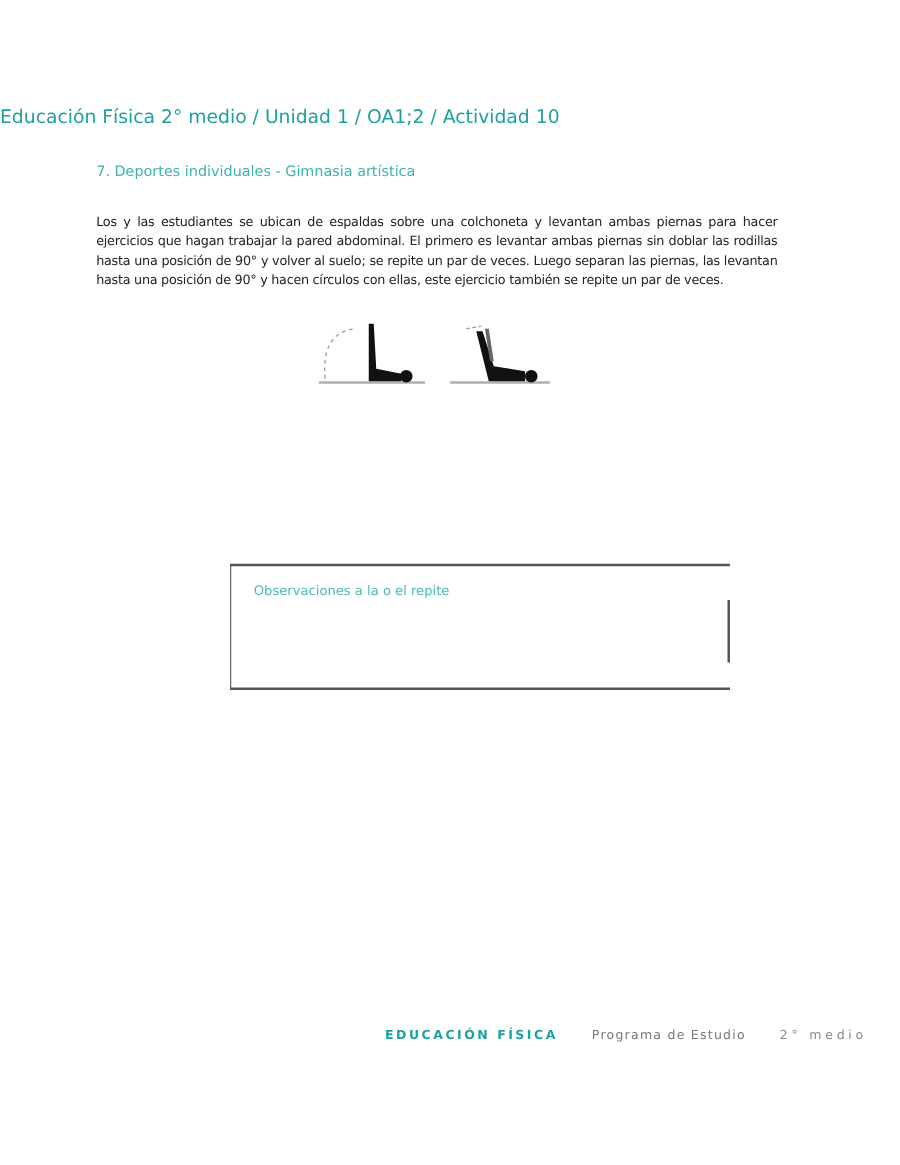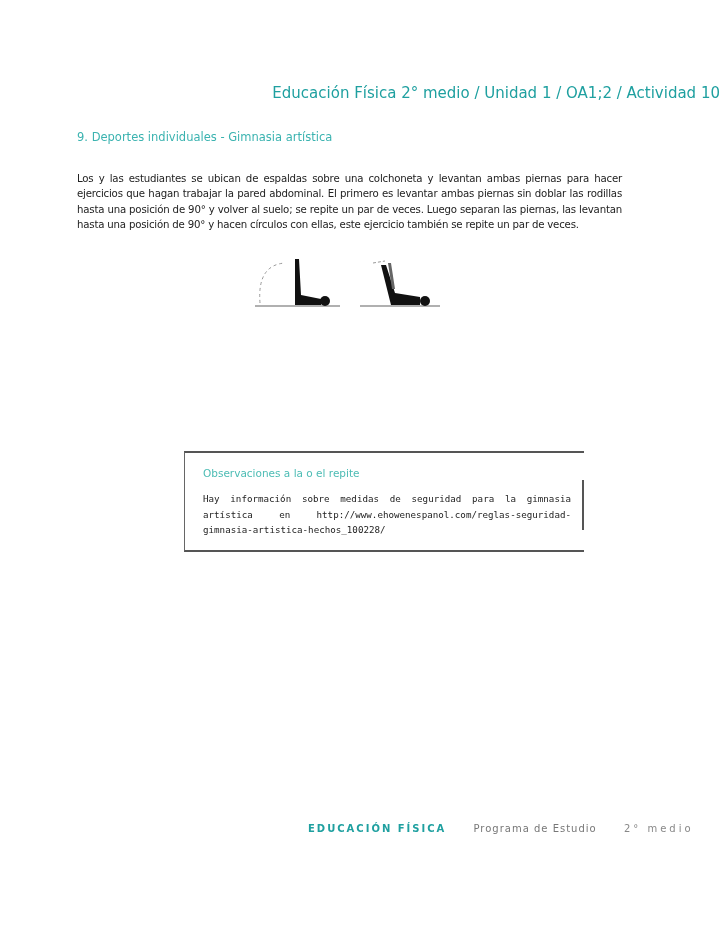--- a/index.html
+++ b/index.html
@@ -1,35 +1,35 @@
 <!DOCTYPE html>
 <html><head>
   <meta charset="utf-8">
   <style>
     html, body { margin: 0; padding: 0; background: #ffffff; }
     body { width: 720px; height: 932px; position: relative; overflow: hidden; font-family: "DejaVu Sans", sans-serif; }
-    .title { position: absolute; left: 0; width: 720px; top: 84px; text-align: right; color: #1fa0a0; font-size: 15px; }
+    .title { position: absolute; left: 0; width: 720px; top: 84px; text-align: left; color: #1fa0a0; font-size: 15px; }
     .subtitle { position: absolute; left: 77px; top: 130px; color: #3bb3b0; font-size: 11.5px; }
     .body-text { position: absolute; left: 77px; top: 171px; width: 545px; color: #222; font-size: 10.2px; line-height: 15.3px; text-align: justify; letter-spacing: -0.2px; }
     .figure { position: absolute; left: 255px; top: 255px; width: 190px; height: 56px; }
     .obs-box { position: absolute; left: 184px; top: 451px; width: 399px; height: 97px; border-top: 2px solid #555; border-bottom: 2px solid #555; border-left: 1px solid #666; }
     .obs-right-bar { position: absolute; left: 582px; top: 480px; width: 2px; height: 50px; background: #555; }
     .obs-title { position: absolute; left: 18px; top: 14px; color: #4cbcb4; font-size: 10.5px; }
     .obs-text { position: absolute; left: 18px; top: 38px; width: 368px; color: #222; font-family: "DejaVu Sans Mono", monospace; font-size: 9.2px; line-height: 15.5px; text-align: justify; }
     .footer { position: absolute; top: 823px; left: 308px; font-size: 10px; letter-spacing: 2px; }
     .footer .brand { color: #1fa0a0; font-weight: bold; }
     .footer .prog { color: #777; margin-left: 22px; letter-spacing: 1px; }
     .footer .grade { color: #888; margin-left: 22px; letter-spacing: 3px; }
   </style>
 </head>
 <body>
 
 <div class="title">Educación Física 2° medio / Unidad 1 / OA1;2 / Actividad 10</div>
 
-<div class="subtitle">9. Deportes individuales - Gimnasia artística</div>
+<div class="subtitle">7. Deportes individuales - Gimnasia artística</div>
 
 <div class="body-text">Los y las estudiantes se ubican de espaldas sobre una colchoneta y levantan ambas piernas para hacer ejercicios que hagan trabajar la pared abdominal. El primero es levantar ambas piernas sin doblar las rodillas hasta una posición de 90° y volver al suelo; se repite un par de veces. Luego separan las piernas, las levantan hasta una posición de 90° y hacen círculos con ellas, este ejercicio también se repite un par de veces.</div>
 
 <div class="figure">
   <svg width="190" height="56" viewBox="0 0 190 56">
 
     <rect x="0" y="50" width="85" height="2" fill="#b0b0b0"></rect>
     <rect x="105" y="50" width="80" height="2" fill="#b0b0b0"></rect>
 
     <path d="M5 48 Q 2 10 30 8" stroke="#999" stroke-width="1" fill="none" stroke-dasharray="3,3"></path>
@@ -39,21 +39,20 @@
 
     <path d="M126 10 L131 10 L140 38 L165 42 L165 50 L136 50 Z" fill="#111"></path>
     <path d="M133 8 L136 8 L140 34 L137 34 Z" fill="#666"></path>
     <circle cx="170" cy="46" r="5" fill="#111"></circle>
     <path d="M118 8 L130 6" stroke="#999" stroke-width="1" stroke-dasharray="3,2"></path>
   </svg>
 </div>
 
 <div class="obs-box">
   <div class="obs-title">Observaciones a la o el repite</div>
-  <div class="obs-text">Hay información sobre medidas de seguridad para la gimnasia artística en http://www.ehowenespanol.com/reglas-seguridad-gimnasia-artistica-hechos_100228/</div>
 </div>
 <div class="obs-right-bar"></div>
 
 <div class="footer">
   <span class="brand">EDUCACIÓN FÍSICA</span>
   <span class="prog">Programa de Estudio</span>
   <span class="grade">2° medio</span>
 </div>
 
 </body></html>

